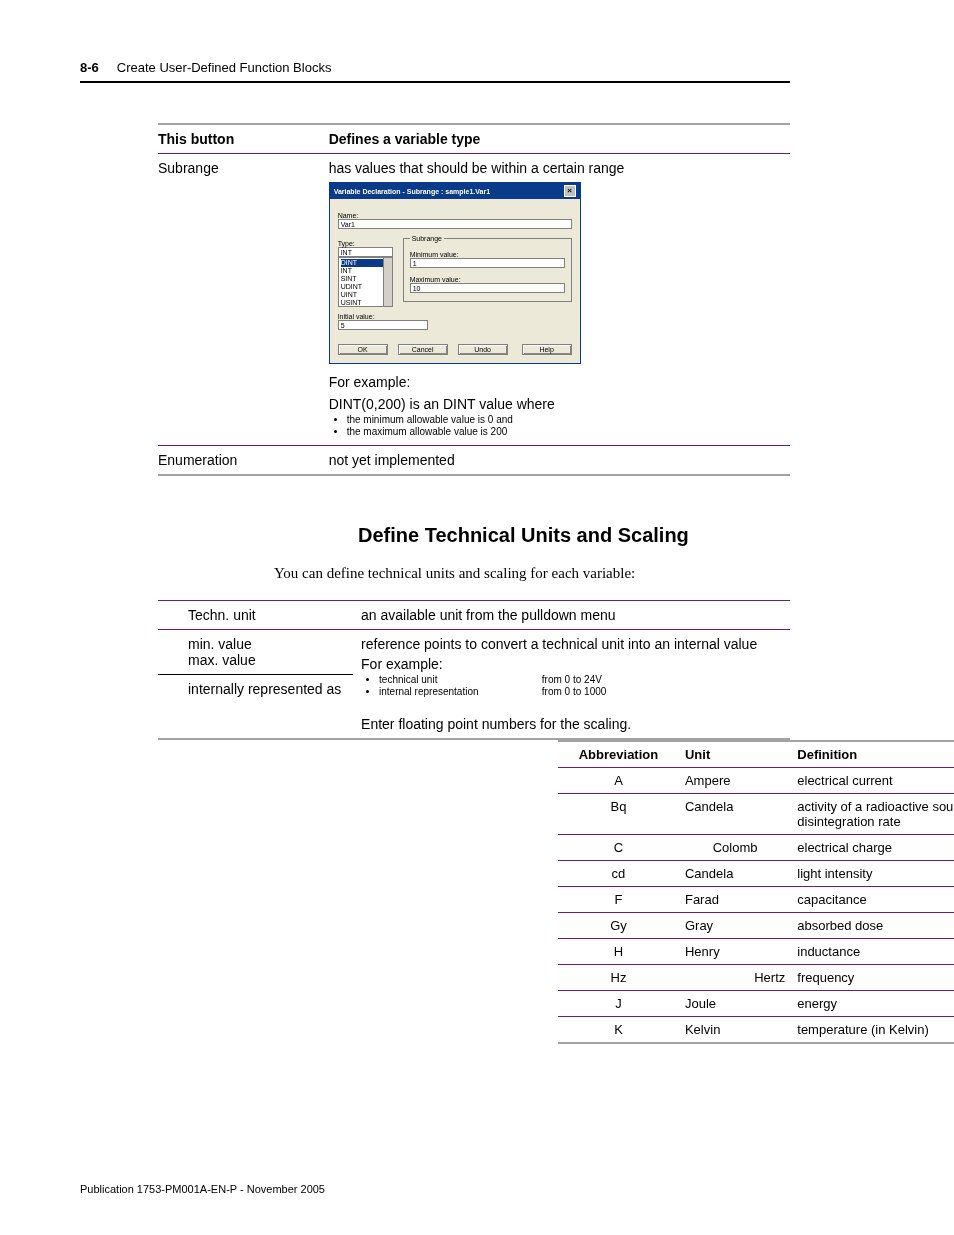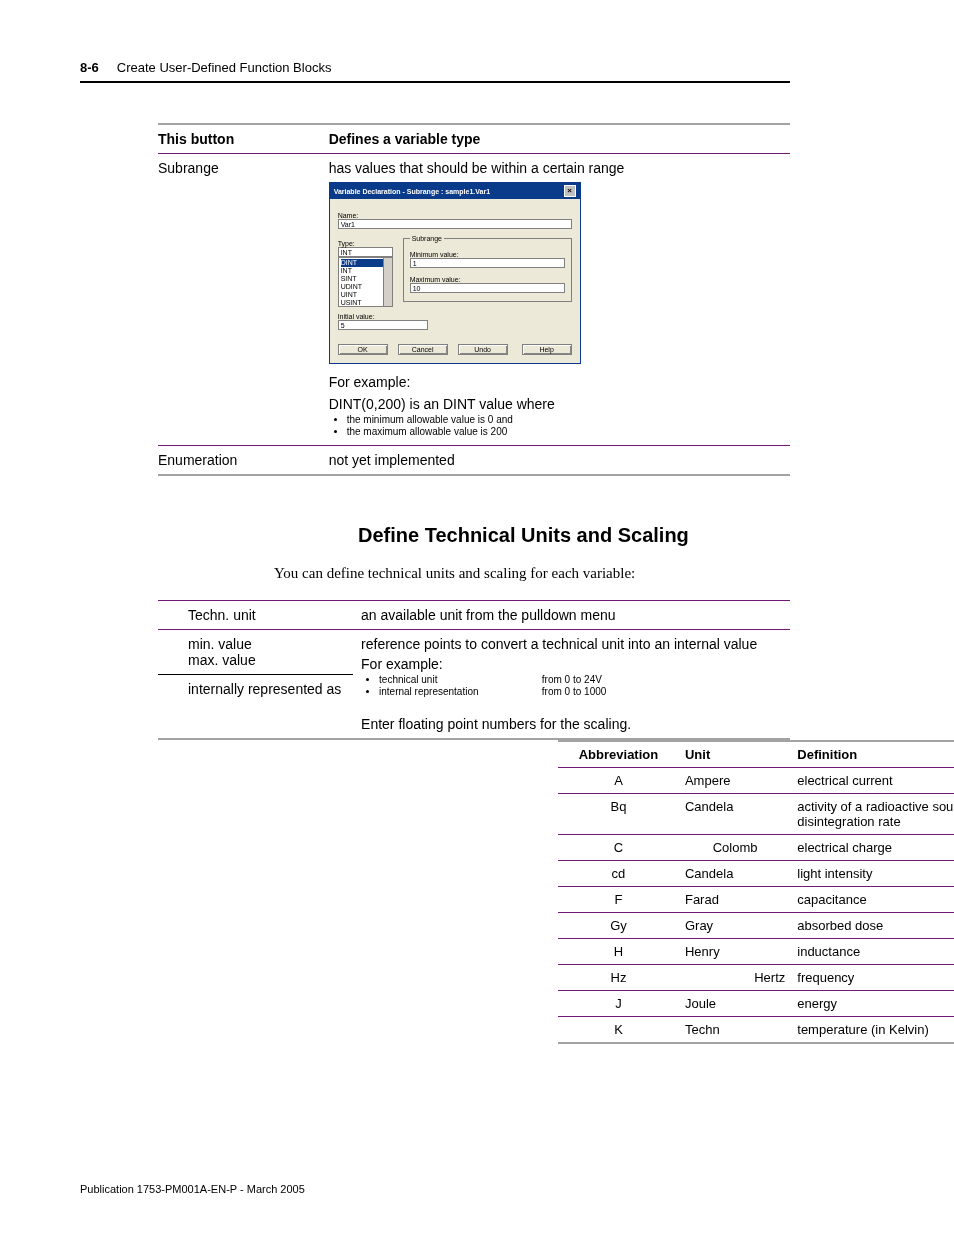--- a/index.html
+++ b/index.html
@@ -311,25 +311,25 @@
               <td style="text-align:right;">Hertz</td>
               <td>frequency</td>
             </tr>
             <tr class="rule-thin">
               <td>J</td>
               <td style="text-align:left;">Joule</td>
               <td>energy</td>
             </tr>
             <tr class="rule-thin">
               <td>K</td>
-              <td style="text-align:left;">Techn</td>
+              <td style="text-align:left;">Kelvin</td>
               <td>temperature (in Kelvin)</td>
             </tr>
             <tr class="rule-thick">
               <td colspan="3" style="padding:0;"></td>
             </tr>
           </tbody>
       </table>
     </div>
   </div>
 
-  <div class="footer">Publication 1753-PM001A-EN-P - March 2005</div>
+  <div class="footer">Publication 1753-PM001A-EN-P - November 2005</div>
 </div>
 
 </body></html>

